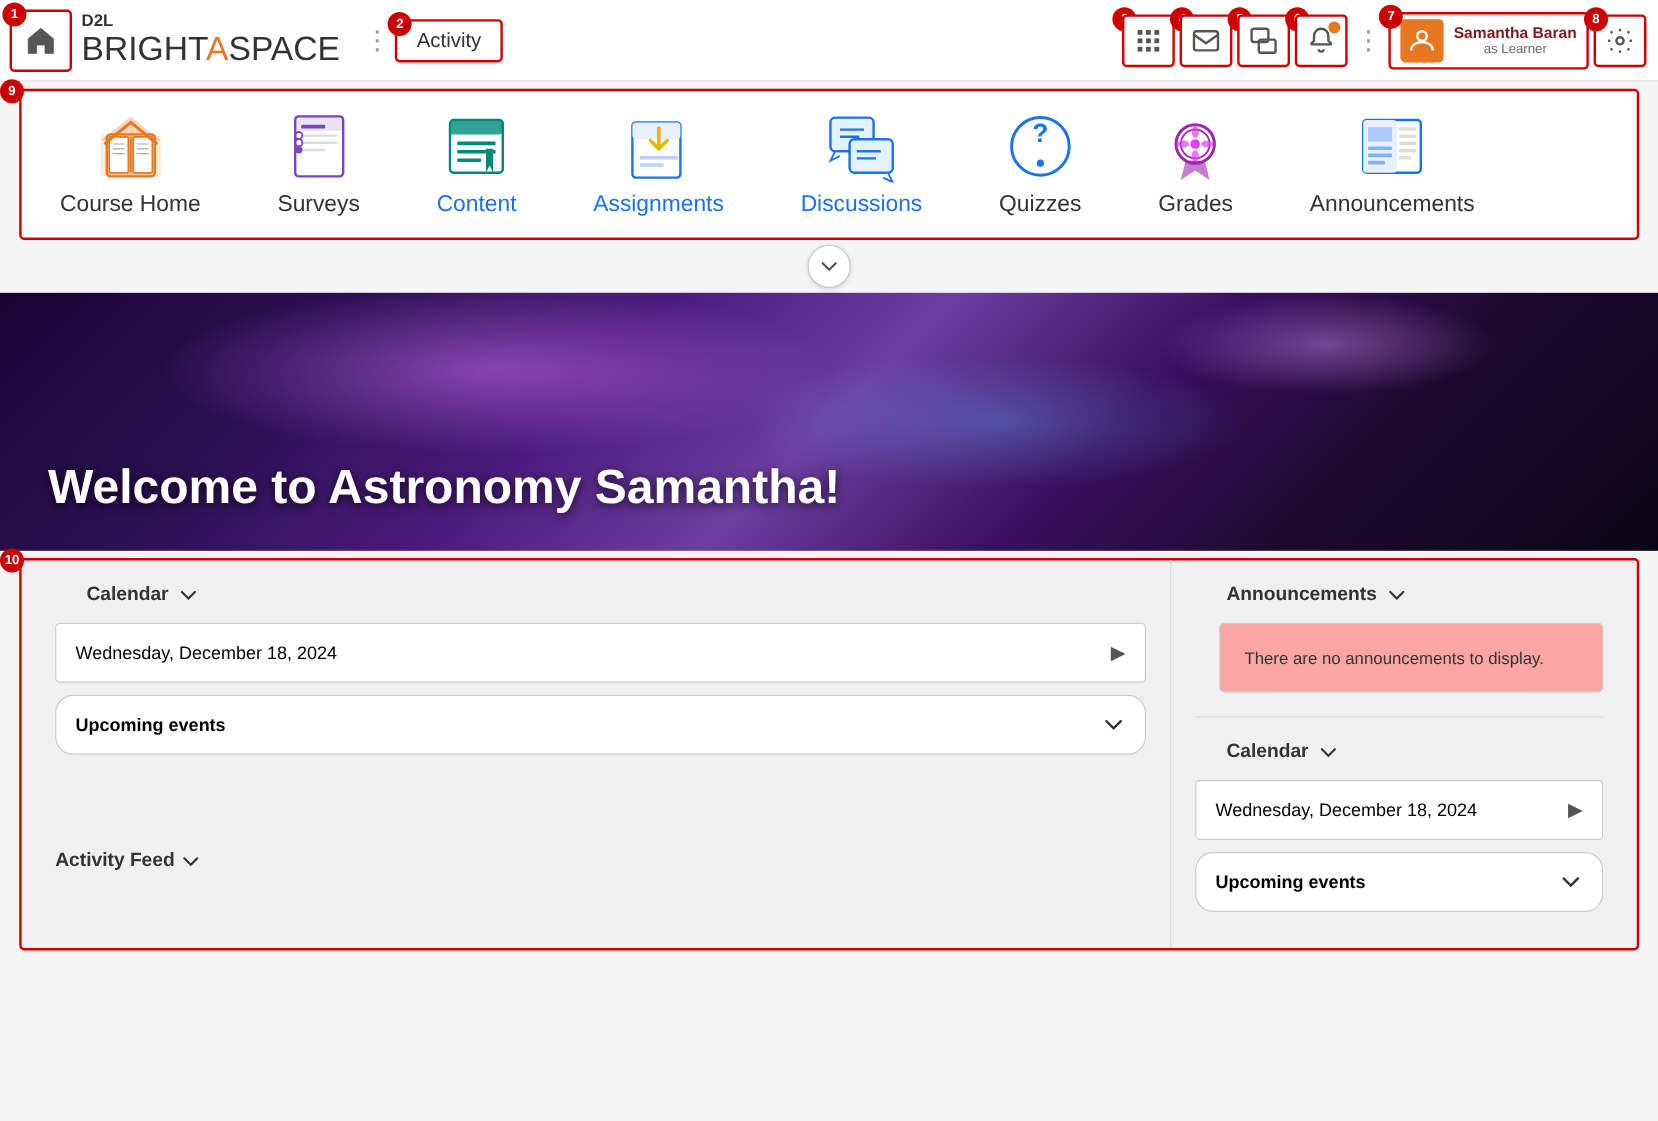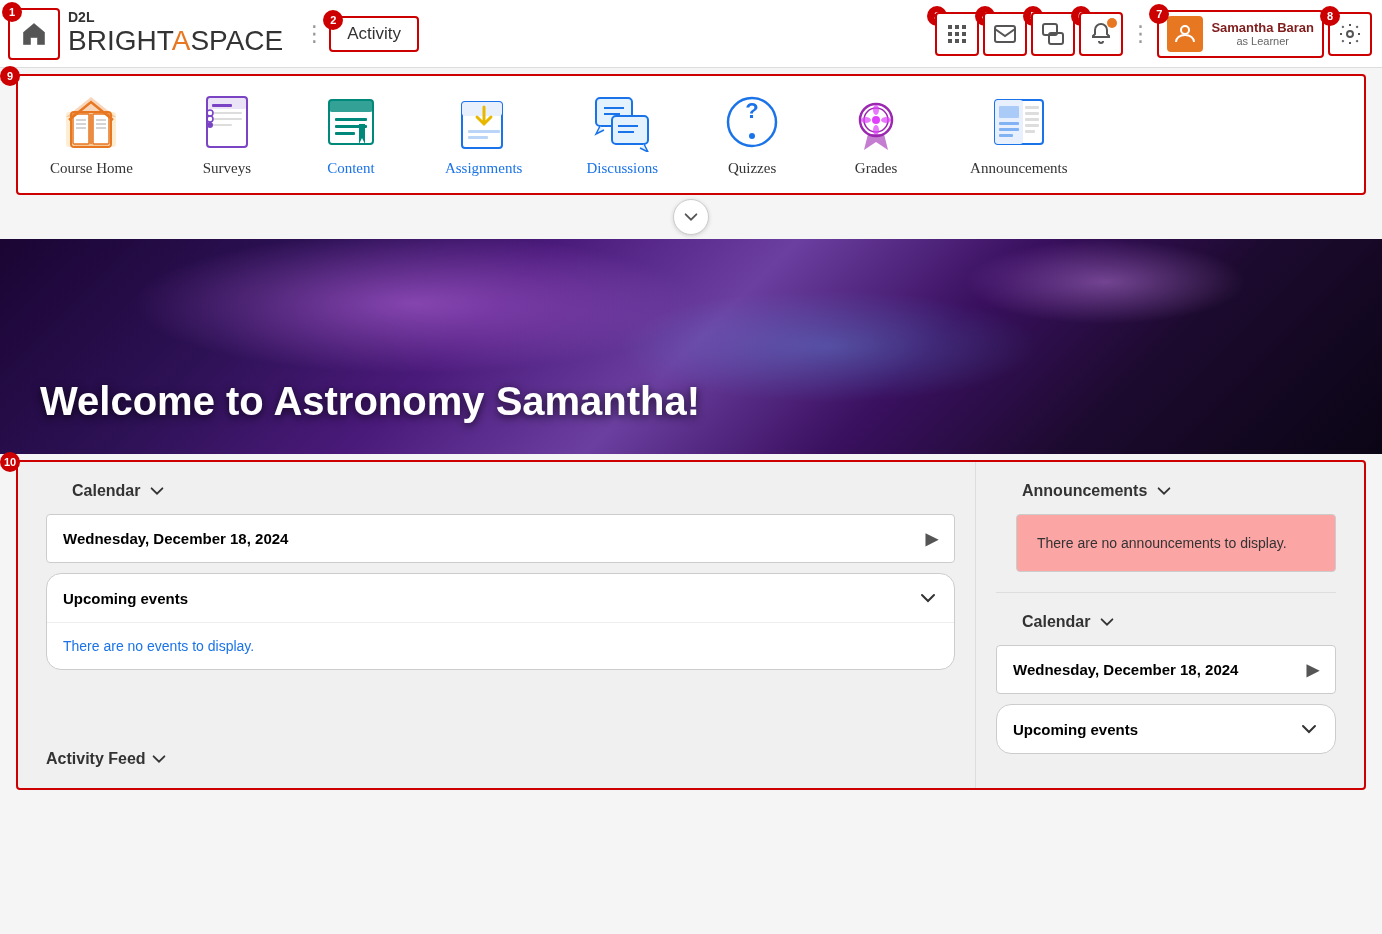--- a/index.html
+++ b/index.html
@@ -152,23 +152,22 @@
       padding: 8px 32px;
       cursor: pointer;
       text-decoration: none;
     }
     .course-nav-item .nav-icon {
       width: 60px;
       height: 60px;
       margin-bottom: 8px;
     }
     .course-nav-item .nav-label {
-      font-size: 15px;
+      font-size: 19px;
       color: #333;
-      font-family: Liberation Serif, serif;
     }
     .course-nav-item .nav-label.blue { color: #1a73e8; }
 
     
     .chevron-row {
       display: flex;
       justify-content: center;
       margin: -2px 0 4px 0;
     }
     .chevron-down-btn {
@@ -253,21 +252,21 @@
 
     .date-row {
       background: #fff;
       border: 1px solid #ccc;
       border-radius: 4px;
       padding: 14px 16px;
       display: flex;
       align-items: center;
       justify-content: space-between;
       margin-bottom: 10px;
-      font-weight: bold;
+      font-weight: normal;
       font-size: 15px;
       gap: 24px;
     }
     .date-arrow {
       color: #555;
       font-size: 16px;
       cursor: pointer;
     }
 
     .upcoming-section {
@@ -594,23 +593,20 @@
         <span class="date-arrow">▶</span>
       </div>
 
       <div class="upcoming-section">
         <div class="upcoming-header">
           <span>Upcoming events</span>
           <svg viewBox="0 0 20 20" width="20" height="20" fill="none">
             <path d="M4 7l6 6 6-6" stroke="#333" stroke-width="2" stroke-linecap="round"></path>
           </svg>
         </div>
-        <div class="upcoming-body">
-          <span class="no-events-text">There are no events to display.</span>
-        </div>
       </div>
 
       <div style="height: 60px;"></div>
 
       <div class="activity-feed-bar">
         <span>Activity Feed</span>
         <svg viewBox="0 0 20 20" width="18" height="18" fill="none">
           <path d="M4 7l6 6 6-6" stroke="#333" stroke-width="2" stroke-linecap="round"></path>
         </svg>
       </div>

